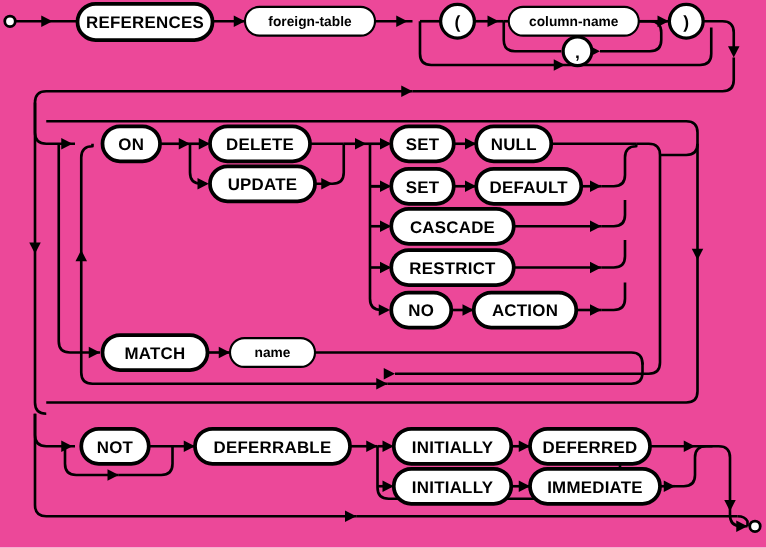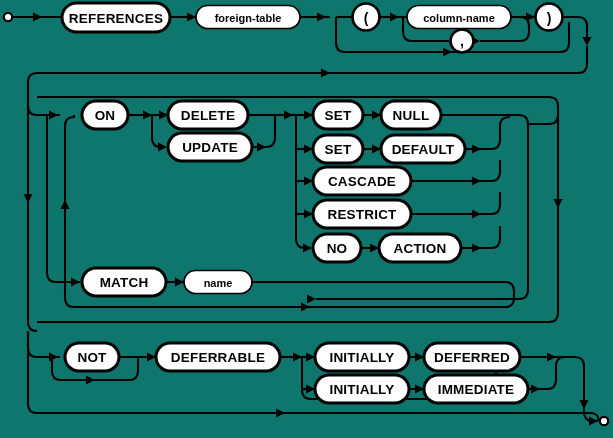--- a/index.html
+++ b/index.html
@@ -1,19 +1,19 @@
 <!DOCTYPE html>
 <html><head>
 <meta charset="utf-8">
 <style>
   html,body{margin:0;padding:0;background:#ffffff;}
   #diagram-root{
     position:relative;
     width:613px;height:438px;
-    background:#0f766e;
+    background:#ec4899;
     font-family:"Liberation Sans", sans-serif;
     overflow:hidden;
   }
   svg#rr{position:absolute;left:0;top:0;width:613px;height:438px;display:block;}
   .wire{fill:none;stroke:#000000;stroke-width:2.1;stroke-linecap:butt;stroke-linejoin:round;}
   .arrow{fill:#000000;stroke:none;}
   .endpt{fill:#ffffff;stroke:#000000;stroke-width:2.2;}
   .term-box{fill:#ffffff;stroke:#000000;stroke-width:3.0;}
   .nonterm-box{fill:#ffffff;stroke:#000000;stroke-width:1.7;}
   .circ-term{fill:#ffffff;stroke:#000000;stroke-width:2.6;}

